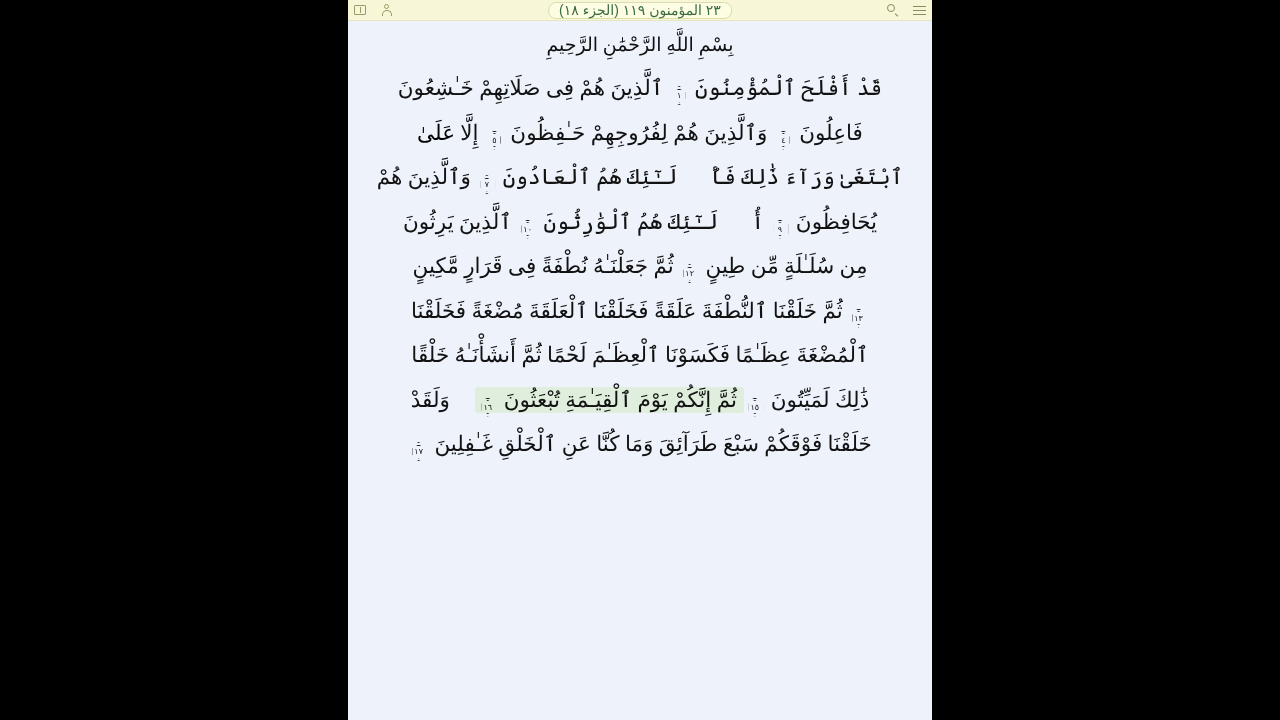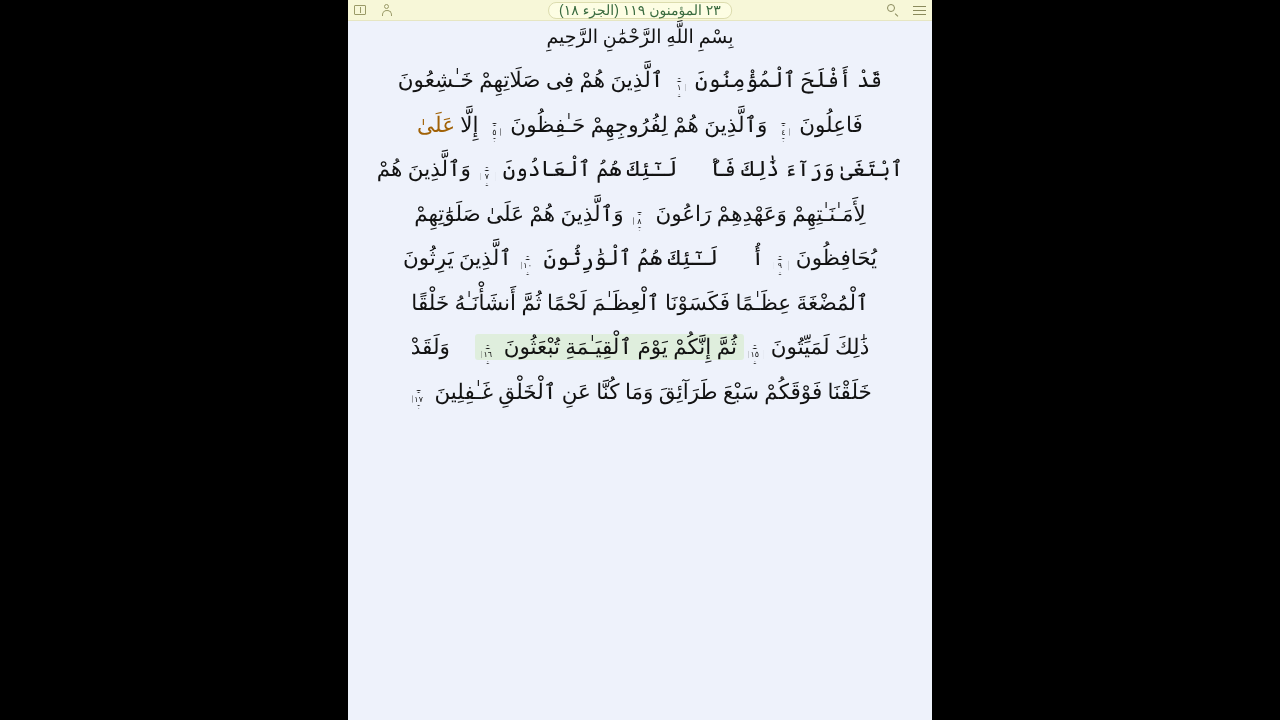--- a/index.html
+++ b/index.html
@@ -165,21 +165,21 @@
     font-family: "Liberation Sans", sans-serif;
     direction: rtl;
     text-align: right;
   }
 
   
   #mushaf {
     flex: 1 1 auto;
     position: relative;
     direction: rtl;
-    padding: 0 16px 0 16px;
+    padding: 8px 16px 0 16px;
     box-sizing: border-box;
   }
 
   #basmala {
     text-align: center;
     font-family: "Liberation Serif", serif;
     font-size: 19px;
     color: #111;
     letter-spacing: -1px;
     margin: 4px 0 10px 0;
@@ -203,21 +203,21 @@
   }
 
   .hl {
     background: #dfeedd;
     border-radius: 3px;
     padding: 1px 2px;
     margin-left: 20px;
   }
 
   .red {
-    color: #a16207;
+    color: #000000;
   }
 
   
   .ayah-num {
     display: inline-block;
     position: relative;
     width: 19px;
     height: 19px;
     margin: 0 1px;
     vertical-align: -3px;
@@ -282,22 +282,23 @@
         <span class="tb-icon ic-menu"></span>
       </div>
     </div>
 
     <div id="mushaf">
       <div id="basmala">بِسْمِ اللَّهِ الرَّحْمَٰنِ الرَّحِيمِ</div>
       <div id="lines">
           <div class="aya-line"><span>قَدْ أَفْلَحَ ٱلْمُؤْمِنُونَ </span><span class="ayah-num"><span>١</span></span><span> ٱلَّذِينَ هُمْ فِى صَلَاتِهِمْ خَـٰشِعُونَ</span></div>
           <div class="aya-line"><span>فَاعِلُونَ </span><span class="ayah-num"><span>٤</span></span><span> وَٱلَّذِينَ هُمْ لِفُرُوجِهِمْ حَـٰفِظُونَ </span><span class="ayah-num"><span>٥</span></span><span> إِلَّا </span><span class="red">عَلَىٰ</span></div>
           <div class="aya-line"><span>ٱبْتَغَىٰ وَرَآءَ ذَٰلِكَ فَأُو۟لَـٰٓئِكَ هُمُ ٱلْعَادُونَ </span><span class="ayah-num"><span>٧</span></span><span> وَٱلَّذِينَ هُمْ</span></div>
-          <div class="aya-line"><span>لِأَمَـٰنَـٰتِهِمْ وَعَهْدِهِمْ رَاعُونَ </span><span class="ayah-num"><span>٨</span></span><span> وَٱلَّذِينَ هُمْ عَلَىٰ صَلَوَٰتِهِمْ</span></div>
           <div class="aya-line"><span>يُحَافِظُونَ </span><span class="ayah-num"><span>٩</span></span><span> أُو۟لَـٰٓئِكَ هُمُ ٱلْوَٰرِثُونَ </span><span class="ayah-num"><span>١٠</span></span><span> ٱلَّذِينَ يَرِثُونَ</span></div>
+          <div class="aya-line"><span>مِن سُلَـٰلَةٍ مِّن طِينٍ </span><span class="ayah-num"><span>١٢</span></span><span> ثُمَّ جَعَلْنَـٰهُ نُطْفَةً فِى قَرَارٍ مَّكِينٍ</span></div>
+          <div class="aya-line"><span class="ayah-num"><span>١٣</span></span><span> ثُمَّ خَلَقْنَا ٱلنُّطْفَةَ عَلَقَةً فَخَلَقْنَا ٱلْعَلَقَةَ مُضْغَةً فَخَلَقْنَا</span></div>
           <div class="aya-line"><span>ٱلْمُضْغَةَ عِظَـٰمًا فَكَسَوْنَا ٱلْعِظَـٰمَ لَحْمًا ثُمَّ أَنشَأْنَـٰهُ خَلْقًا</span></div>
           <div class="aya-line highlight-line"><span>ذَٰلِكَ لَمَيِّتُونَ </span><span class="ayah-num"><span>١٥</span></span><span class="hl"><span> ثُمَّ إِنَّكُمْ يَوْمَ ٱلْقِيَـٰمَةِ تُبْعَثُونَ </span><span class="ayah-num"><span>١٦</span></span></span><span> وَلَقَدْ</span></div>
           <div class="aya-line"><span>خَلَقْنَا فَوْقَكُمْ سَبْعَ طَرَآئِقَ وَمَا كُنَّا عَنِ ٱلْخَلْقِ غَـٰفِلِينَ </span><span class="ayah-num"><span>١٧</span></span></div>
         </div>
     </div>
 
   </div>
 </div>
 
 </body></html>

